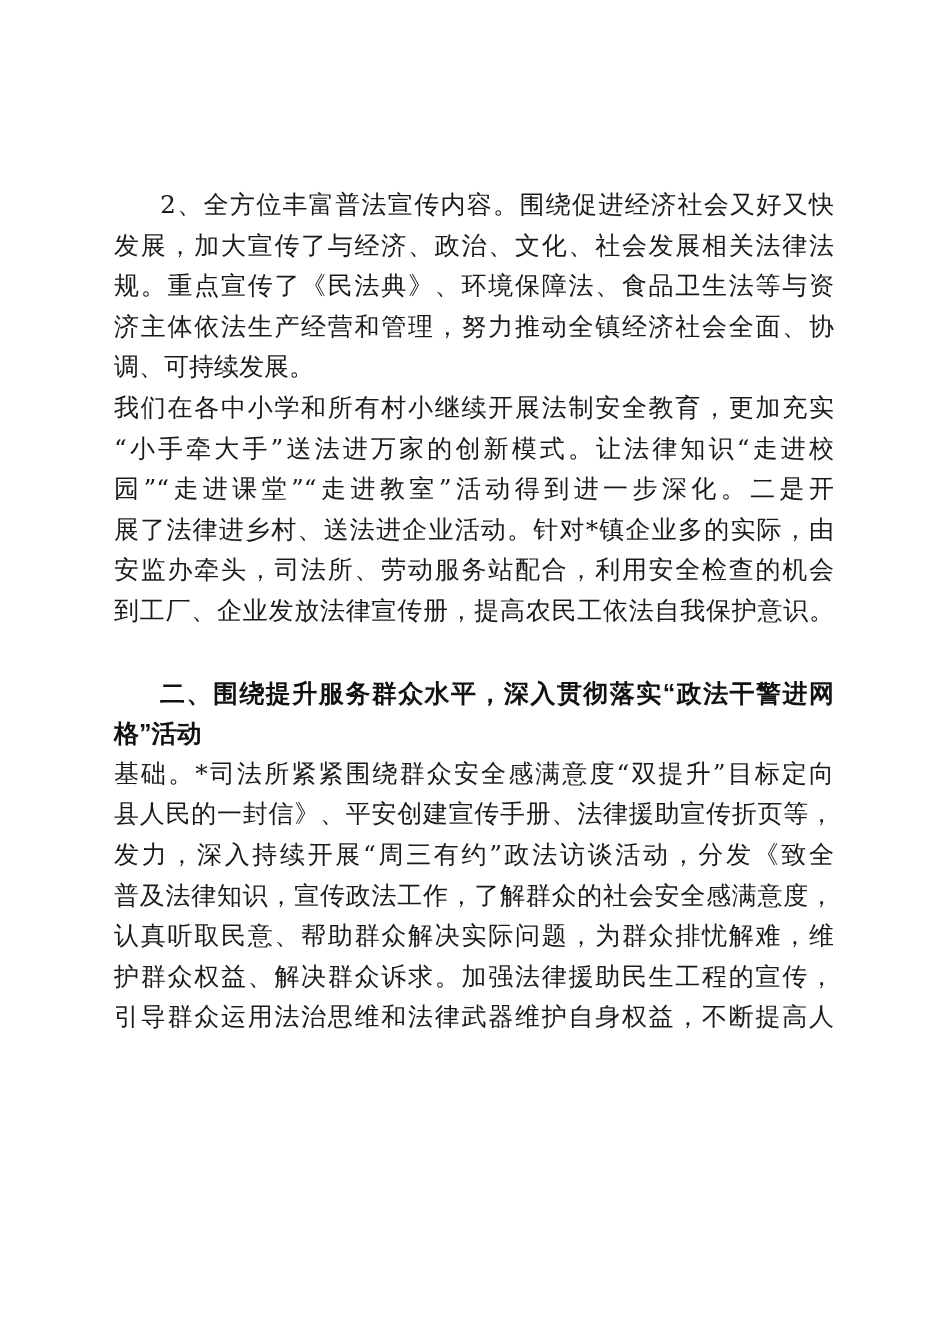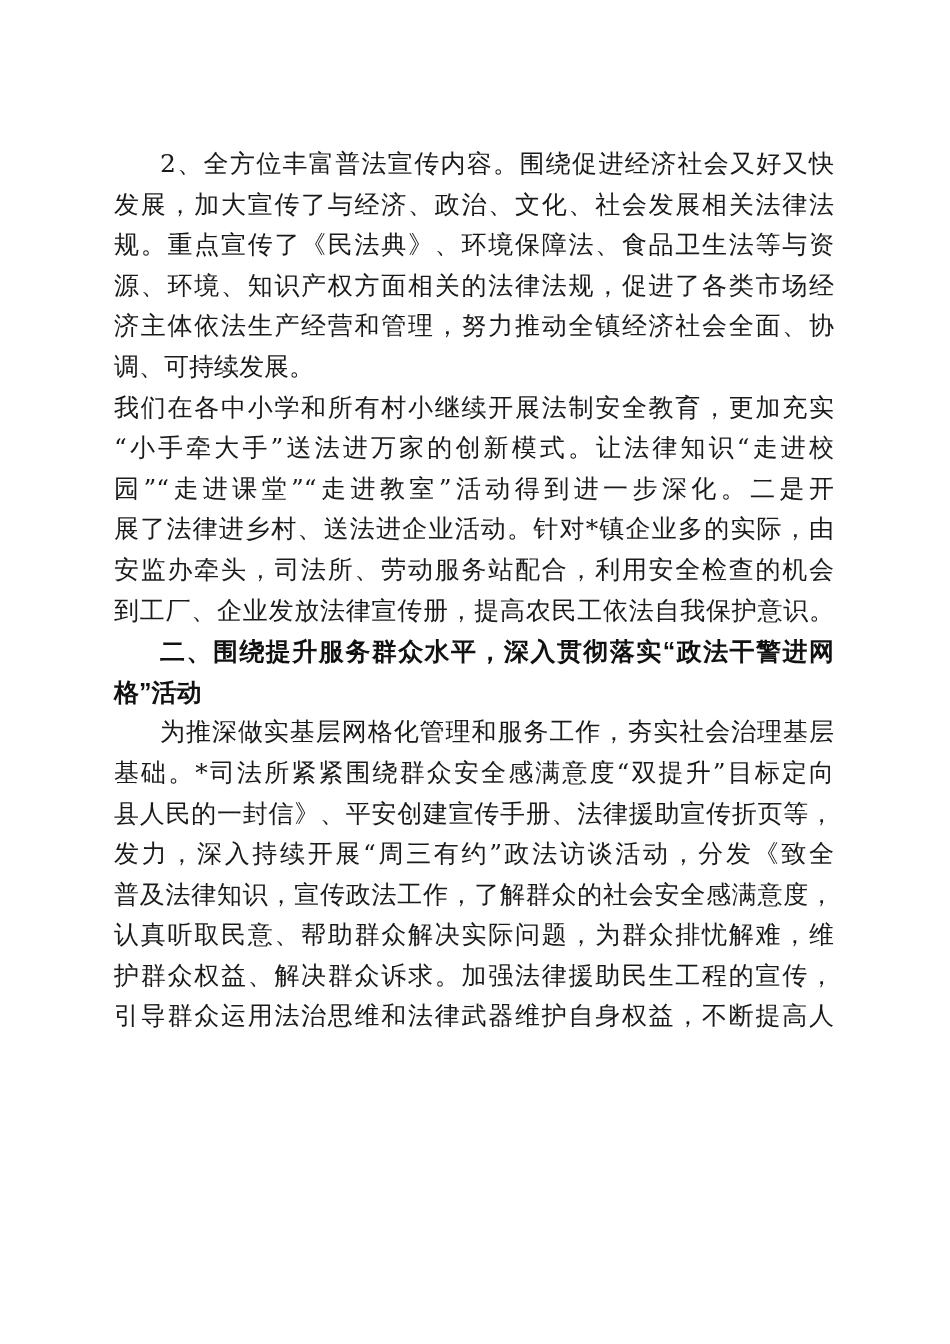--- a/index.html
+++ b/index.html
@@ -16,59 +16,57 @@
   }
   .line {
     display: block;
     height: 40.6px;
     line-height: 40.6px;
     white-space: nowrap;
     text-align: justify;
     text-align-last: justify;
     letter-spacing: 0px;
   }
-  .line.indent { padding-left: 46px; }
+  .line.indent { padding-left: 46px; margin-top: 41px; }
   .line.last { text-align-last: left; }
   .line.bold {
     font-family: Liberation Sans, sans-serif;
     font-weight: bold;
     color: #111111;
   }
 </style>
 </head>
 <body>
 
 <div class="page">
   <div class="content">
 
     <div>
       <span class="line indent">2、全方位丰富普法宣传内容。围绕促进经济社会又好又快</span>
       <span class="line">发展，加大宣传了与经济、政治、文化、社会发展相关法律法</span>
       <span class="line">规。重点宣传了《民法典》、环境保障法、食品卫生法等与资</span>
-      <span class="line">源、环境、知识产权方面相关的法律法规，促进了各类市场经</span>
       <span class="line">济主体依法生产经营和管理，努力推动全镇经济社会全面、协</span>
       <span class="line last">调、可持续发展。</span>
     </div>
 
     <div>
       <span class="line">我们在各中小学和所有村小继续开展法制安全教育，更加充实</span>
       <span class="line">“小手牵大手”送法进万家的创新模式。让法律知识“走进校</span>
       <span class="line">园”“走进课堂”“走进教室”活动得到进一步深化。二是开</span>
       <span class="line">展了法律进乡村、送法进企业活动。针对*镇企业多的实际，由</span>
       <span class="line">安监办牵头，司法所、劳动服务站配合，利用安全检查的机会</span>
       <span class="line">到工厂、企业发放法律宣传册，提高农民工依法自我保护意识。</span>
     </div>
 
     <div>
       <span class="line indent bold">二、围绕提升服务群众水平，深入贯彻落实“政法干警进网</span>
       <span class="line bold last">格”活动</span>
     </div>
 
     <div>
-      <span class="line indent">为推深做实基层网格化管理和服务工作，夯实社会治理基层</span>
       <span class="line">基础。*司法所紧紧围绕群众安全感满意度“双提升”目标定向</span>
       <span class="line">县人民的一封信》、平安创建宣传手册、法律援助宣传折页等，</span>
       <span class="line">发力，深入持续开展“周三有约”政法访谈活动，分发《致全</span>
       <span class="line">普及法律知识，宣传政法工作，了解群众的社会安全感满意度，</span>
       <span class="line">认真听取民意、帮助群众解决实际问题，为群众排忧解难，维</span>
       <span class="line">护群众权益、解决群众诉求。加强法律援助民生工程的宣传，</span>
       <span class="line">引导群众运用法治思维和法律武器维护自身权益，不断提高人</span>
     </div>
 
   </div>

